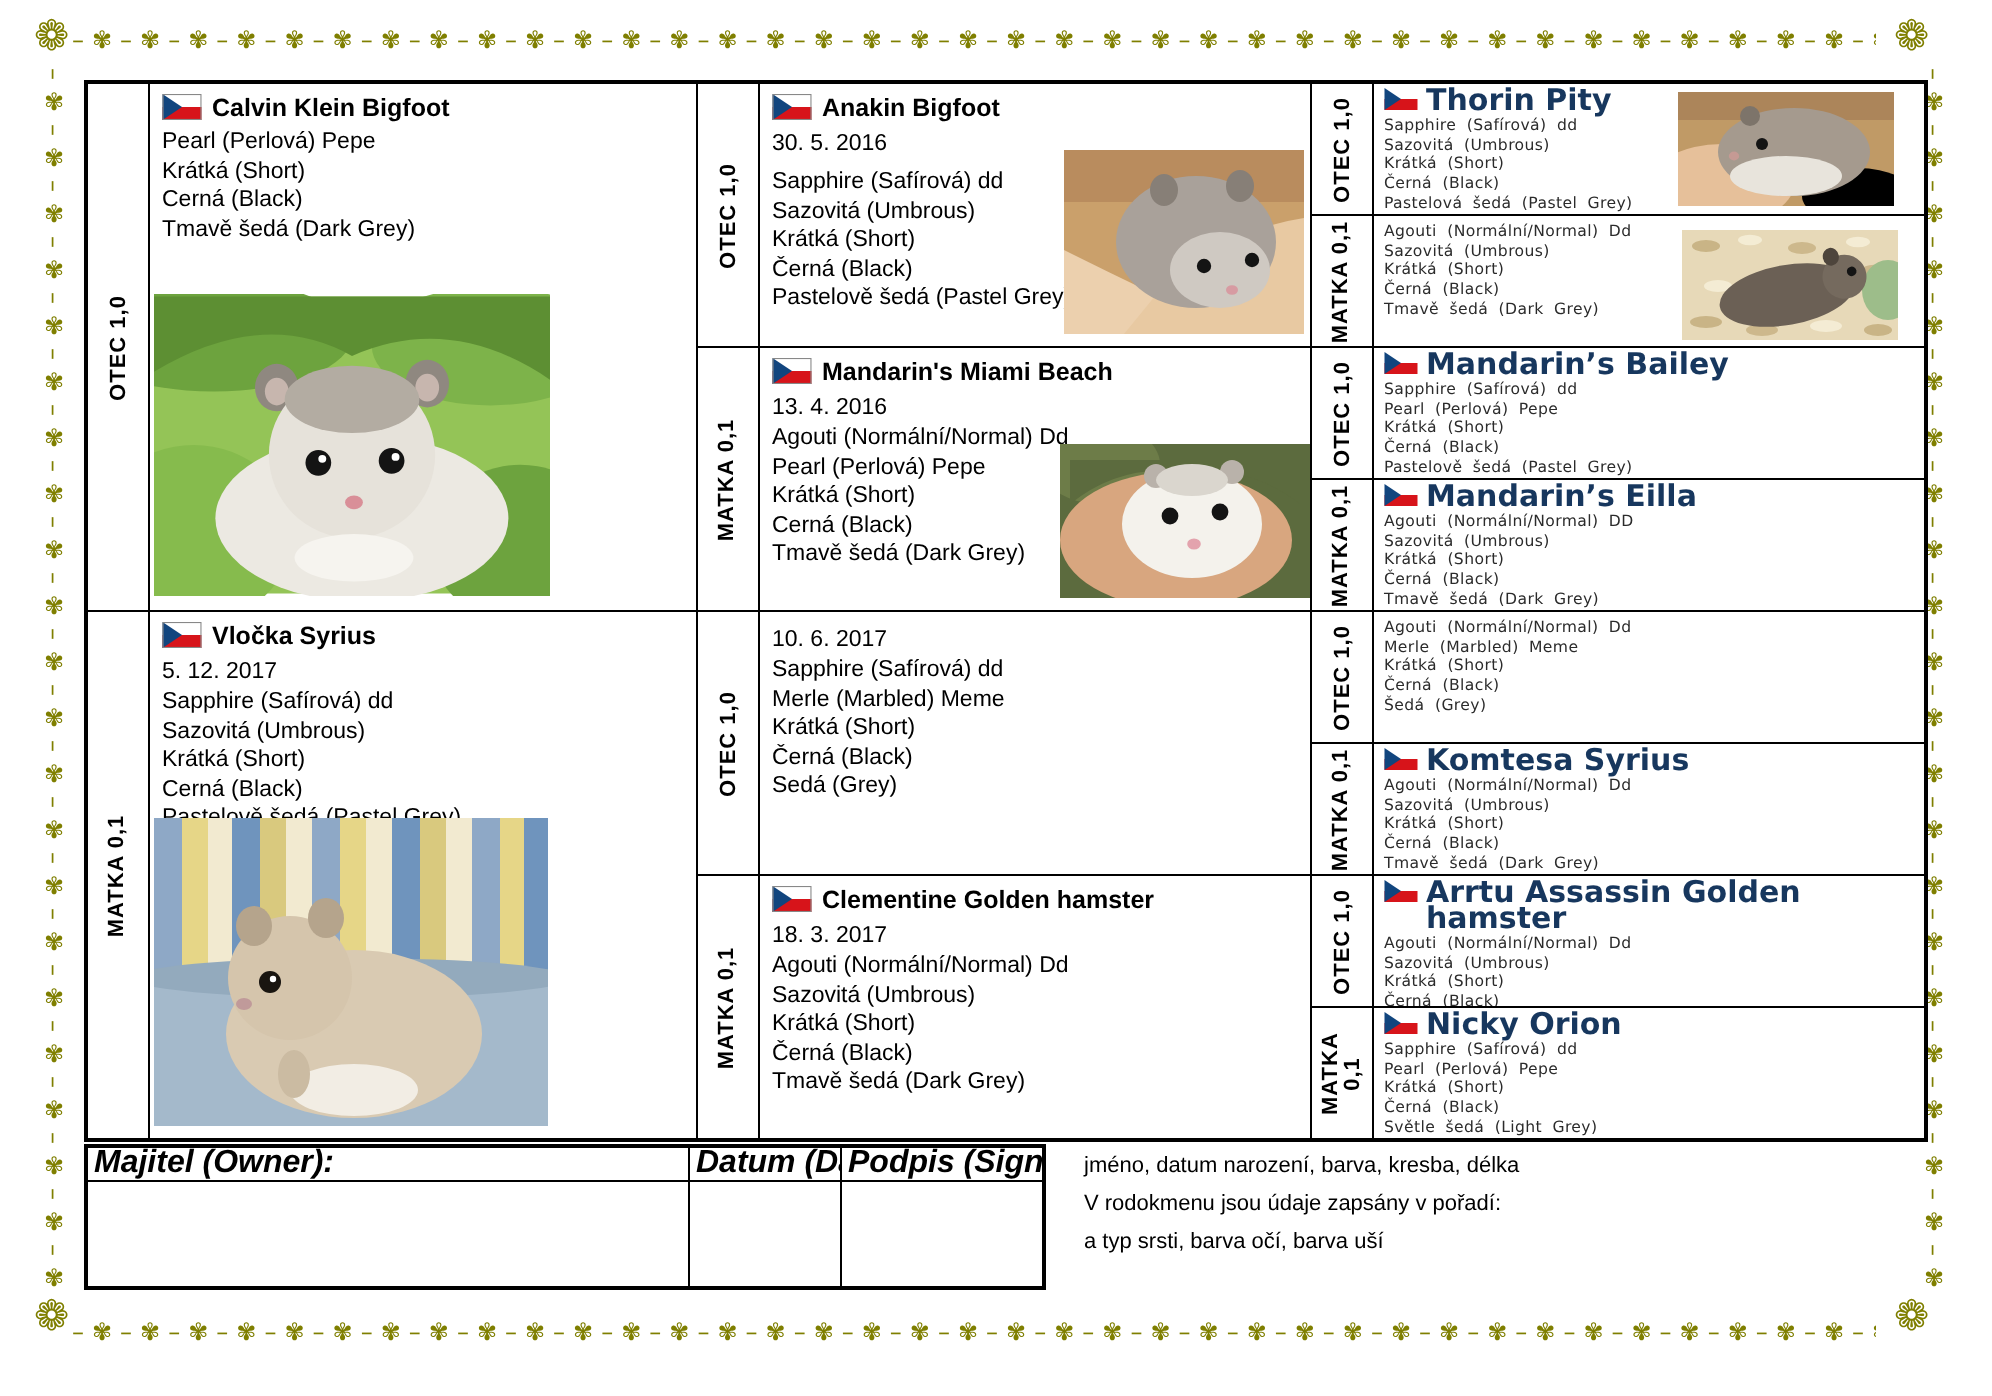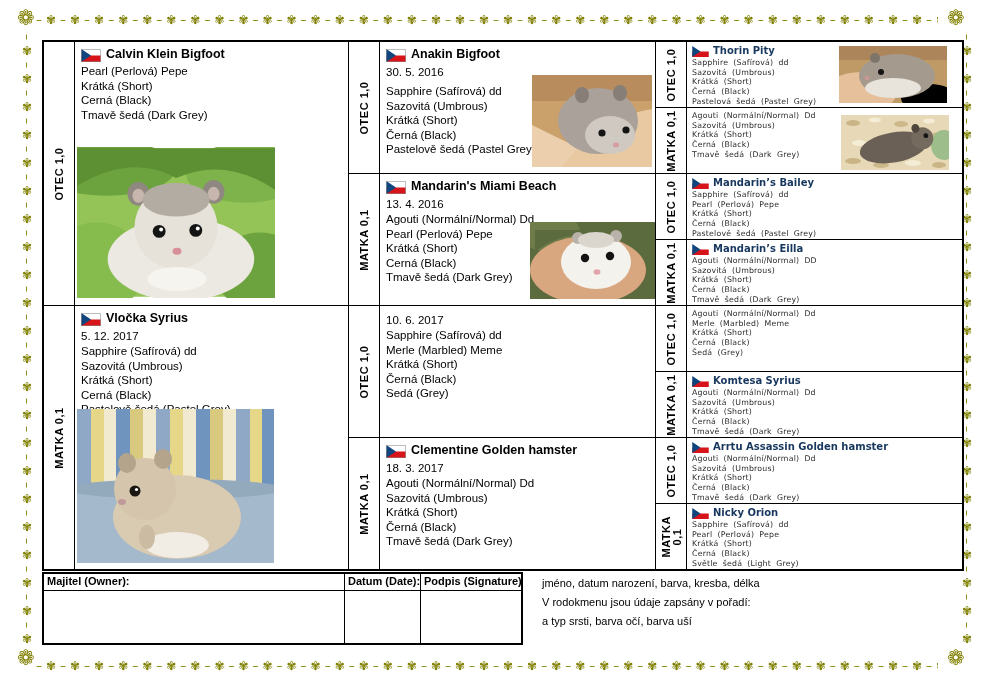--- a/index.html
+++ b/index.html
@@ -24,50 +24,50 @@
           grid-template-rows:repeat(8,65px);
           border:2px solid #000;box-sizing:content-box;background:#000;grid-gap:1px;}
   .cell{background:#fff;position:relative;box-sizing:border-box;}
 
   .lbl{display:flex;align-items:center;justify-content:center;overflow:visible;}
   .lbl span{transform:rotate(-90deg);font-weight:bold;font-size:11px;
             letter-spacing:.5px;white-space:nowrap;}
   .lbl.wrap span{white-space:normal;width:44px;text-align:center;line-height:11px;}
 
   .entry{padding:4px 6px;overflow:hidden;}
-  .ehead{display:flex;align-items:flex-end;gap:5px;margin-top:1px;}
+  .ehead{display:flex;align-items:flex-start;gap:5px;margin-top:1px;}
   .flag{width:20px;height:13px;flex:0 0 auto;}
   .name{font-weight:bold;font-size:12.5px;line-height:15px;}
   .navy{color:#17375E;}
   .date{font-size:11.5px;margin-top:4px;}
   .traits{margin-top:2px;}
   .traits div{font-size:11.5px;line-height:14.5px;}
 
   .small{padding:2px 5px;}
   .small .ehead{gap:4px;margin-top:0;}
   .small .flag{width:17px;height:11px;}
-  .small .name{font-size:10px;line-height:13px;font-family:"DejaVu Sans",sans-serif;}
+  .small .name{font-size:15px;line-height:13px;font-family:"DejaVu Sans",sans-serif;}
   .small .traits{margin-top:1px;}
   .small .traits div{font-size:7.8px;line-height:9.7px;word-spacing:2.5px;
                      letter-spacing:.2px;color:#2b2b2b;font-family:"DejaVu Sans",sans-serif;}
 
   .photo{position:absolute;display:block;}
   .ph-calvin{left:2px;top:105px;width:198px;height:151px;}
   .ph-vlocka{left:2px;top:103px;width:197px;height:154px;}
   .ph-anakin{left:152px;top:33px;width:120px;height:92px;}
   .ph-miami{left:150px;top:48px;width:125px;height:77px;}
   .ph-thorin{left:152px;top:4px;width:108px;height:57px;}
   .ph-eilla{left:154px;top:7px;width:108px;height:55px;}
 
   
   .owner{position:absolute;left:42px;top:572px;display:grid;
          grid-template-columns:300px 75px 100px;grid-template-rows:16px 52px;
          border:2px solid #000;background:#000;grid-gap:1px;}
   .ocell{background:#fff;}
-  .ohead{font-weight:bold;font-size:11px;line-height:15px;padding-left:3px;white-space:nowrap;overflow:hidden;}
+  .ohead{font-weight:bold;font-size:16px;line-height:15px;padding-left:3px;white-space:nowrap;overflow:hidden;font-style:italic;}
 
   .note{position:absolute;left:542px;top:574px;font-size:11px;line-height:19px;}
 </style>
 </head>
 <body>
 
 <div class="page">
 
   <div class="orn orn-top">–✾–✾–✾–✾–✾–✾–✾–✾–✾–✾–✾–✾–✾–✾–✾–✾–✾–✾–✾–✾–✾–✾–✾–✾–✾–✾–✾–✾–✾–✾–✾–✾–✾–✾–✾–✾–✾–✾–✾–✾</div>
   <div class="orn orn-bottom">–✾–✾–✾–✾–✾–✾–✾–✾–✾–✾–✾–✾–✾–✾–✾–✾–✾–✾–✾–✾–✾–✾–✾–✾–✾–✾–✾–✾–✾–✾–✾–✾–✾–✾–✾–✾–✾–✾–✾–✾</div>

